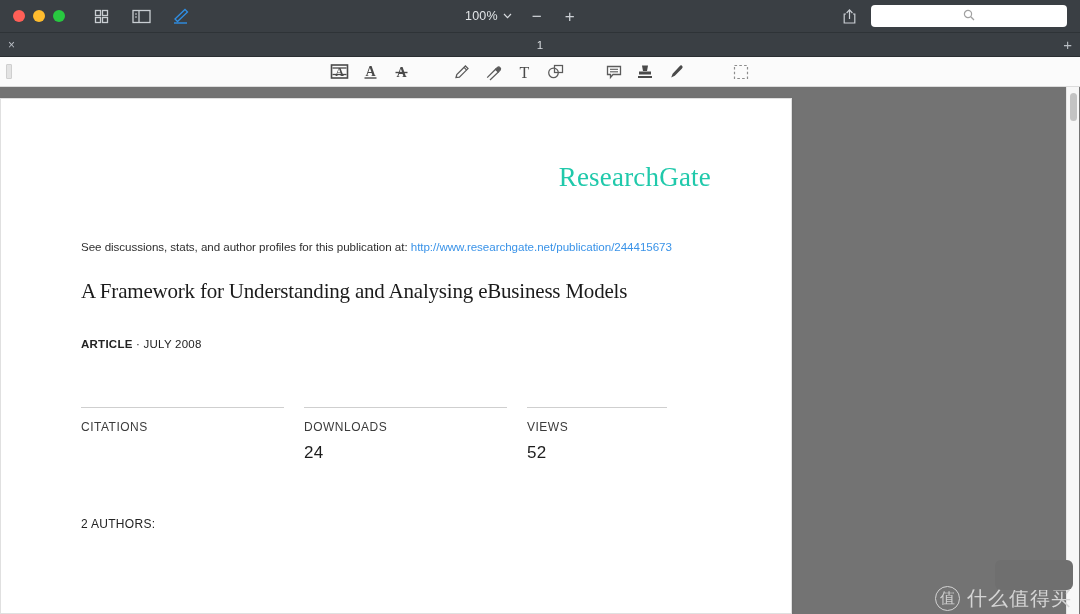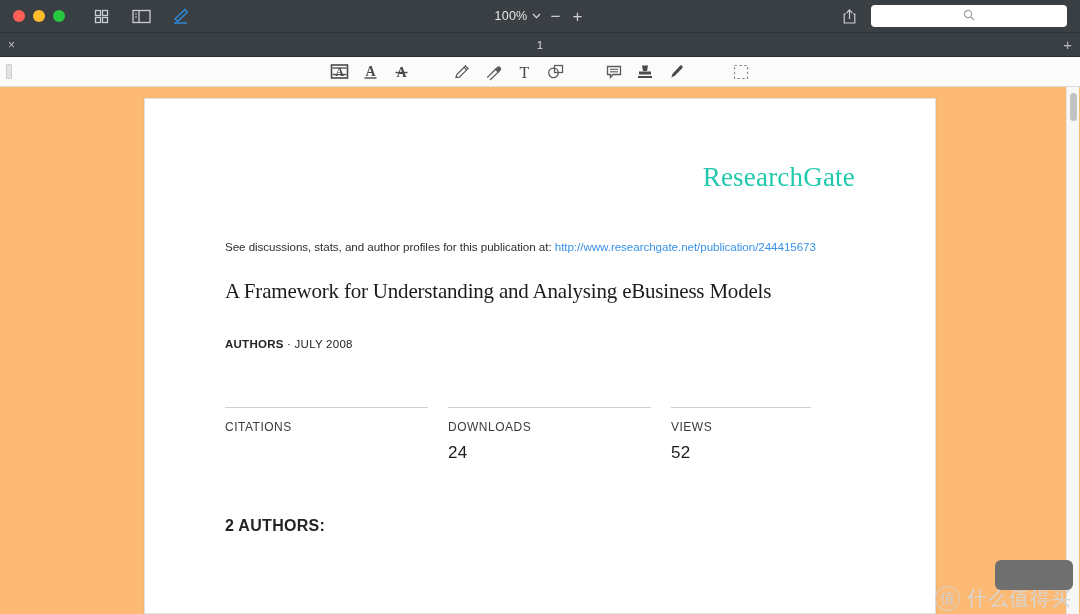--- a/index.html
+++ b/index.html
@@ -25,21 +25,21 @@
   .dot { width: 12px; height: 12px; border-radius: 50%; display: block; }
   .dot.red { background: #ff5f57; }
   .dot.yellow { background: #febc2e; }
   .dot.green { background: #28c840; }
 
   .tb-icons { display: flex; align-items: center; gap: 20px; margin-left: 26px; }
   .tb-ico { width: 20px; height: 20px; display: flex; align-items: center; justify-content: center; cursor: default; }
 
   .zoomgroup {
     position: absolute; left: 0; right: 0; margin: 0 auto;
-    width: 150px; display: flex; align-items: center; justify-content: center; gap: 6px;
+    width: 150px; display: flex; align-items: center; justify-content: flex-start; gap: 17px;
     color: #d7dade; font-size: 12px;
   }
   .zoomval { display: flex; align-items: center; gap: 5px; font-size: 12.5px; color: #e2e5e8; letter-spacing: .2px; }
   .chev { display: block; }
   .zbtn { color: #cdd1d6; font-size: 17px; line-height: 1; width: 16px; text-align: center; cursor: default; }
 
   .tb-right { margin-left: auto; display: flex; align-items: center; gap: 12px; padding-right: 13px; }
   .searchfield {
     width: 196px; height: 22px; background: #ffffff; border-radius: 4px;
     display: flex; align-items: center; justify-content: center; position: relative;
@@ -82,22 +82,22 @@
   .tool {
     width: 31px; height: 24px; display: flex; align-items: center; justify-content: center;
     cursor: default;
   }
   .gap-a { width: 30px; }
   .gap-b { width: 28px; }
   .gap-c { width: 34px; }
 
   
   .docarea {
-    flex: 1 1 auto; background: #fdba74; position: relative; overflow: hidden;
-    display: flex; justify-content: center;
+    flex: 1 1 auto; background: #737373; position: relative; overflow: hidden;
+    display: flex; justify-content: flex-start;
   }
   .page {
     width: 792px; margin-top: 11px; background: #ffffff;
     border: 1px solid #e0e0e0;
     box-shadow: 0 1px 3px rgba(0,0,0,.10);
     padding: 0 80px;
     position: relative;
   }
   .rg-logo {
     text-align: right; color: #20c9ab; font-family: "Liberation Serif", serif;
@@ -113,21 +113,21 @@
     max-width: 640px;
   }
   .meta { margin-top: 34px; font-size: 11.5px; color: #232323; letter-spacing: .25px; }
   .meta b { font-weight: bold; }
   .stats { display: flex; margin-top: 57px; }
   .stat { width: 203px; margin-right: 20px; }
   .stat:last-child { width: 140px; margin-right: 0; }
   .stat .rule { height: 1px; background: #cfcfcf; }
   .stat .lbl { font-size: 12px; color: #3b3b3b; letter-spacing: .5px; margin-top: 12px; }
   .stat .val { font-size: 17px; color: #1d1d1d; margin-top: 9px; letter-spacing: .2px; }
-  .authors { margin-top: 54px; font-size: 16px; font-weight: bold; color: #232323; letter-spacing: .3px; }
+  .authors { margin-top: 54px; font-size: 12px; font-weight: normal; color: #232323; letter-spacing: .3px; }
 
   
   .vscroll {
     position: absolute; right: 1px; top: 0; bottom: 0; width: 13px;
     background: #f7f7f7; border-left: 1px solid #e6e6e6;
   }
   .vthumb {
     position: absolute; top: 6px; left: 3px; width: 7px; height: 28px;
     background: #c3c3c3; border-radius: 4px;
   }
@@ -327,21 +327,21 @@
 
       <div class="rg-logo">ResearchGate</div>
 
       <div class="seeline">
         <span>See discussions, stats, and author profiles for this publication at: </span><a href="#">http://www.researchgate.net/publication/244415673</a>
       </div>
 
       <div class="title">A Framework for Understanding and Analysing eBusiness Models</div>
 
       <div class="meta">
-        <b>AUTHORS</b><span> · JULY 2008</span>
+        <b>ARTICLE</b><span> · JULY 2008</span>
       </div>
 
       <div class="stats">
         <div class="stat">
           <div class="rule"></div>
           <div class="lbl">CITATIONS</div>
         </div>
         <div class="stat">
           <div class="rule"></div>
           <div class="lbl">DOWNLOADS</div>

